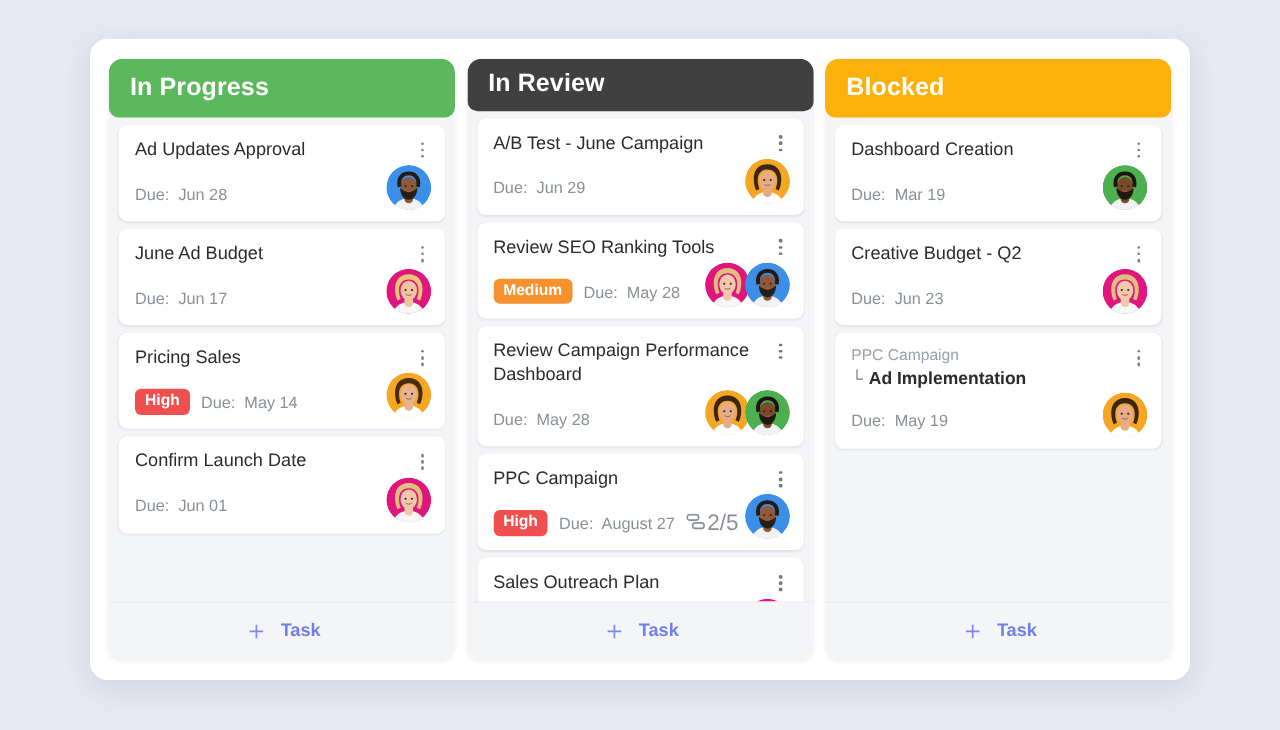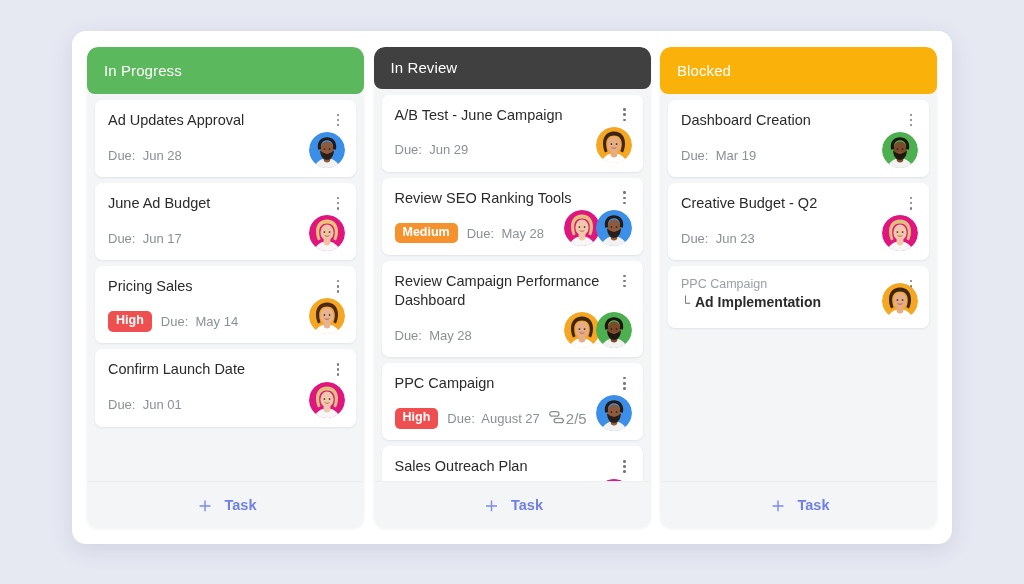--- a/index.html
+++ b/index.html
@@ -52,22 +52,22 @@
   .col-header {
     height: 47px;
     border-radius: 11px 11px 8px 8px;
     display: flex;
     align-items: center;
     padding-left: 17px;
     box-sizing: border-box;
   }
   .col-header-title {
     color: #ffffff;
-    font-size: 15px;
-    font-weight: normal;
+    font-size: 20px;
+    font-weight: bold;
     letter-spacing: 0.1px;
   }
 
   .col-body {
     flex: 1 1 auto;
     padding: 6px 8px 0 8px;
     box-sizing: border-box;
     overflow: hidden;
   }
 
@@ -166,21 +166,21 @@
     font-size: 13px;
     color: #8b9096;
     white-space: nowrap;
   }
   .due b { font-weight: normal; color: #8b9096; }
 
   .subtasks {
     display: flex;
     align-items: center;
     gap: 2px;
-    font-size: 15px;
+    font-size: 18px;
     color: #8b9096;
   }
   .subtask-icon { display: block; }
 
   
   .avatars {
     position: absolute;
     right: 11px;
     bottom: 9px;
     display: flex;
@@ -602,20 +602,23 @@
           <div class="card">
             <div class="card-parent">PPC Campaign</div>
             <div class="card-title-row">
               <div class="card-title sub"><span class="tree-glyph">└</span><span>Ad Implementation</span></div>
             </div>
             <div class="kebab">
               <i></i>
               <i></i>
               <i></i>
             </div>
+            <div class="card-meta">
+              <span class="due"><b>Due:</b>&nbsp; <span>May 19</span></span>
+            </div>
             <div class="avatars">
               <div class="avatar">
                 <svg viewBox="0 0 36 36" xmlns="http://www.w3.org/2000/svg">
     <circle cx="18" cy="18" r="18" fill="#f5a623"></circle>
     <path d="M5.5 36c1.3-6.2 6.3-9.4 12.5-9.4S29.2 29.8 30.5 36z" fill="#ffffff"></path>
     <path d="M14.6 22.6h6.8v5.2c0 1.6-1.5 2.7-3.4 2.7s-3.4-1.1-3.4-2.7z" fill="#e6ac86"></path>
     <ellipse cx="18" cy="17.4" rx="6.6" ry="7.9" fill="#e6ac86"></ellipse>
 
     <path d="M18 4.4c-7.3 0-11 5.2-11 11.8 0 4.2 1.1 7.4 2 9.2l2.6-1.2c-.9-2-1.4-4.6-1.4-7.2 0-5 2.8-8.4 7.8-8.4s7.8 3.4 7.8 8.4c0 2.6-.5 5.2-1.4 7.2l2.6 1.2c.9-1.8 2-5 2-9.2 0-6.6-3.7-11.8-11-11.8z" fill="#3d2516"></path>
     <circle cx="15.4" cy="17" r="0.85" fill="#2b2119"></circle>

